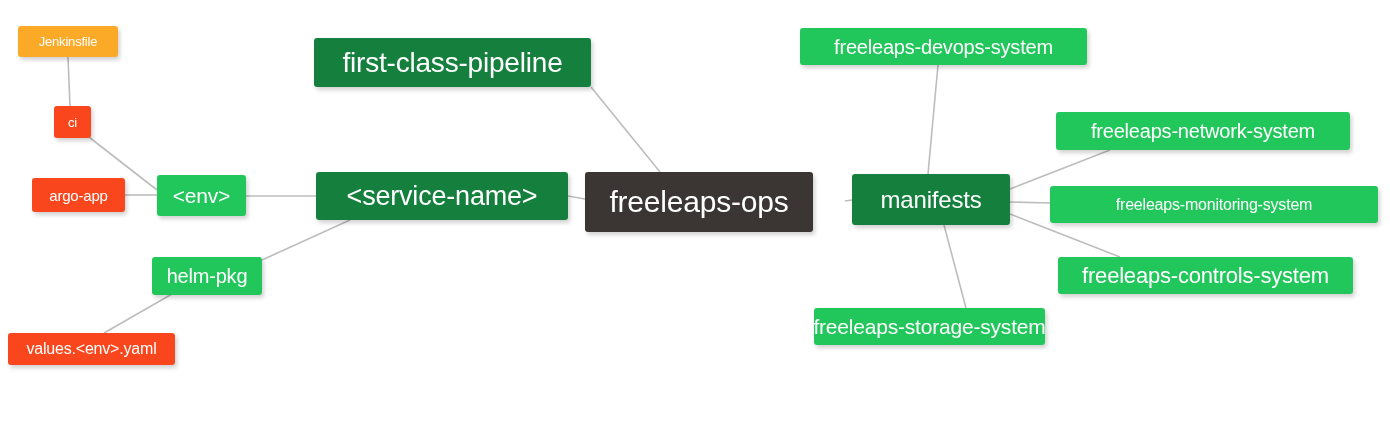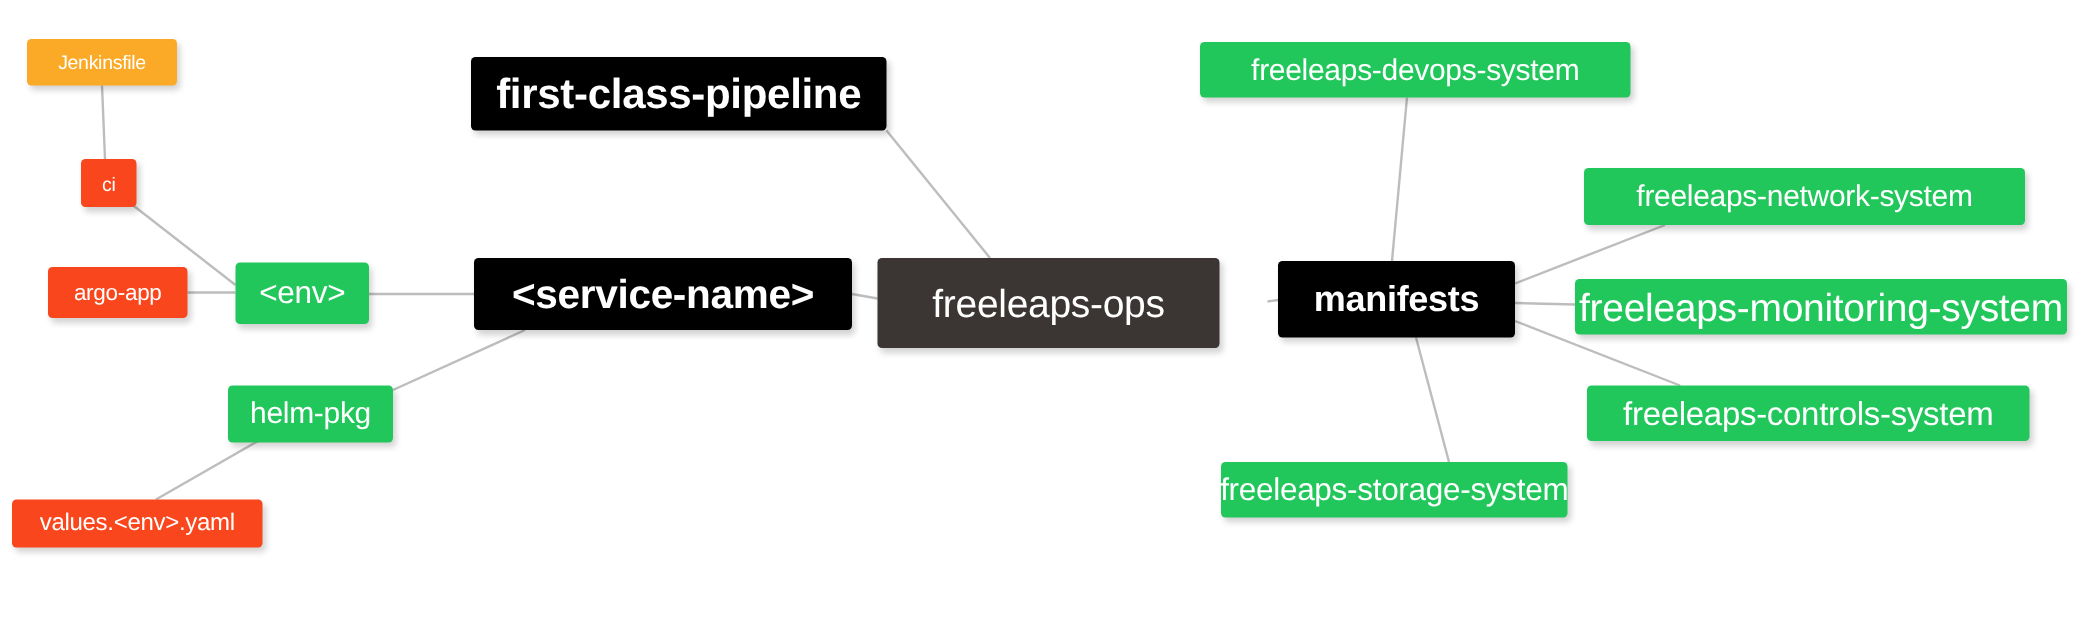--- a/index.html
+++ b/index.html
@@ -29,21 +29,21 @@
     align-items: center;
     justify-content: center;
     color: #ffffff;
     border-radius: 3px;
     white-space: nowrap;
     box-shadow: 2px 3px 4px rgba(0,0,0,0.18);
     line-height: 1;
     letter-spacing: -0.2px;
   }
   .n-root   { background: #3b3634; }
-  .n-blue   { background: #000000; font-weight: bold; }
+  .n-blue   { background: #15803d; }
   .n-green  { background: #22c75c; }
   .n-orange { background: #fbaa27; }
   .n-red    { background: #f9461c; }
 </style>
 </head>
 <body>
 
 <div id="canvas">
   <svg id="edges" viewBox="0 0 1390 421" xmlns="http://www.w3.org/2000/svg">
       <line x1="68" y1="57" x2="70" y2="106" stroke="#bdbdbd" stroke-width="1.6"></line>
@@ -63,21 +63,21 @@
     </svg>
   <div id="nodes">
       <div class="node n-orange" style="left: 18px; top: 26px; width: 100px; height: 31px; font-size: 13px;">Jenkinsfile</div>
       <div class="node n-red" style="left: 54px; top: 106px; width: 37px; height: 32px; font-size: 13px;">ci</div>
       <div class="node n-red" style="left: 32px; top: 178px; width: 93px; height: 34px; font-size: 15px;">argo-app</div>
       <div class="node n-green" style="left: 157px; top: 175px; width: 89px; height: 41px; font-size: 21px;">&lt;env&gt;</div>
       <div class="node n-green" style="left: 152px; top: 257px; width: 110px; height: 38px; font-size: 20px;">helm-pkg</div>
       <div class="node n-red" style="left: 8px; top: 333px; width: 167px; height: 32px; font-size: 16px;">values.&lt;env&gt;.yaml</div>
       <div class="node n-blue" style="left: 314px; top: 38px; width: 277px; height: 49px; font-size: 28px;">first-class-pipeline</div>
       <div class="node n-blue" style="left: 316px; top: 172px; width: 252px; height: 48px; font-size: 27px;">&lt;service-name&gt;</div>
-      <div class="node n-root" style="left: 585px; top: 172px; width: 228px; height: 60px; font-size: 26px;">freeleaps-ops</div>
+      <div class="node n-root" style="left: 585px; top: 172px; width: 228px; height: 60px; font-size: 30px;">freeleaps-ops</div>
       <div class="node n-blue" style="left: 852px; top: 174px; width: 158px; height: 51px; font-size: 24px;">manifests</div>
       <div class="node n-green" style="left: 800px; top: 28px; width: 287px; height: 37px; font-size: 20px;">freeleaps-devops-system</div>
       <div class="node n-green" style="left: 1056px; top: 112px; width: 294px; height: 38px; font-size: 20px;">freeleaps-network-system</div>
-      <div class="node n-green" style="left: 1050px; top: 186px; width: 328px; height: 37px; font-size: 26px;">freeleaps-monitoring-system</div>
+      <div class="node n-green" style="left: 1050px; top: 186px; width: 328px; height: 37px; font-size: 16px;">freeleaps-monitoring-system</div>
       <div class="node n-green" style="left: 1058px; top: 257px; width: 295px; height: 37px; font-size: 22px;">freeleaps-controls-system</div>
       <div class="node n-green" style="left: 814px; top: 308px; width: 231px; height: 37px; font-size: 21px;">freeleaps-storage-system</div>
     </div>
 </div>
 
 </body></html>

